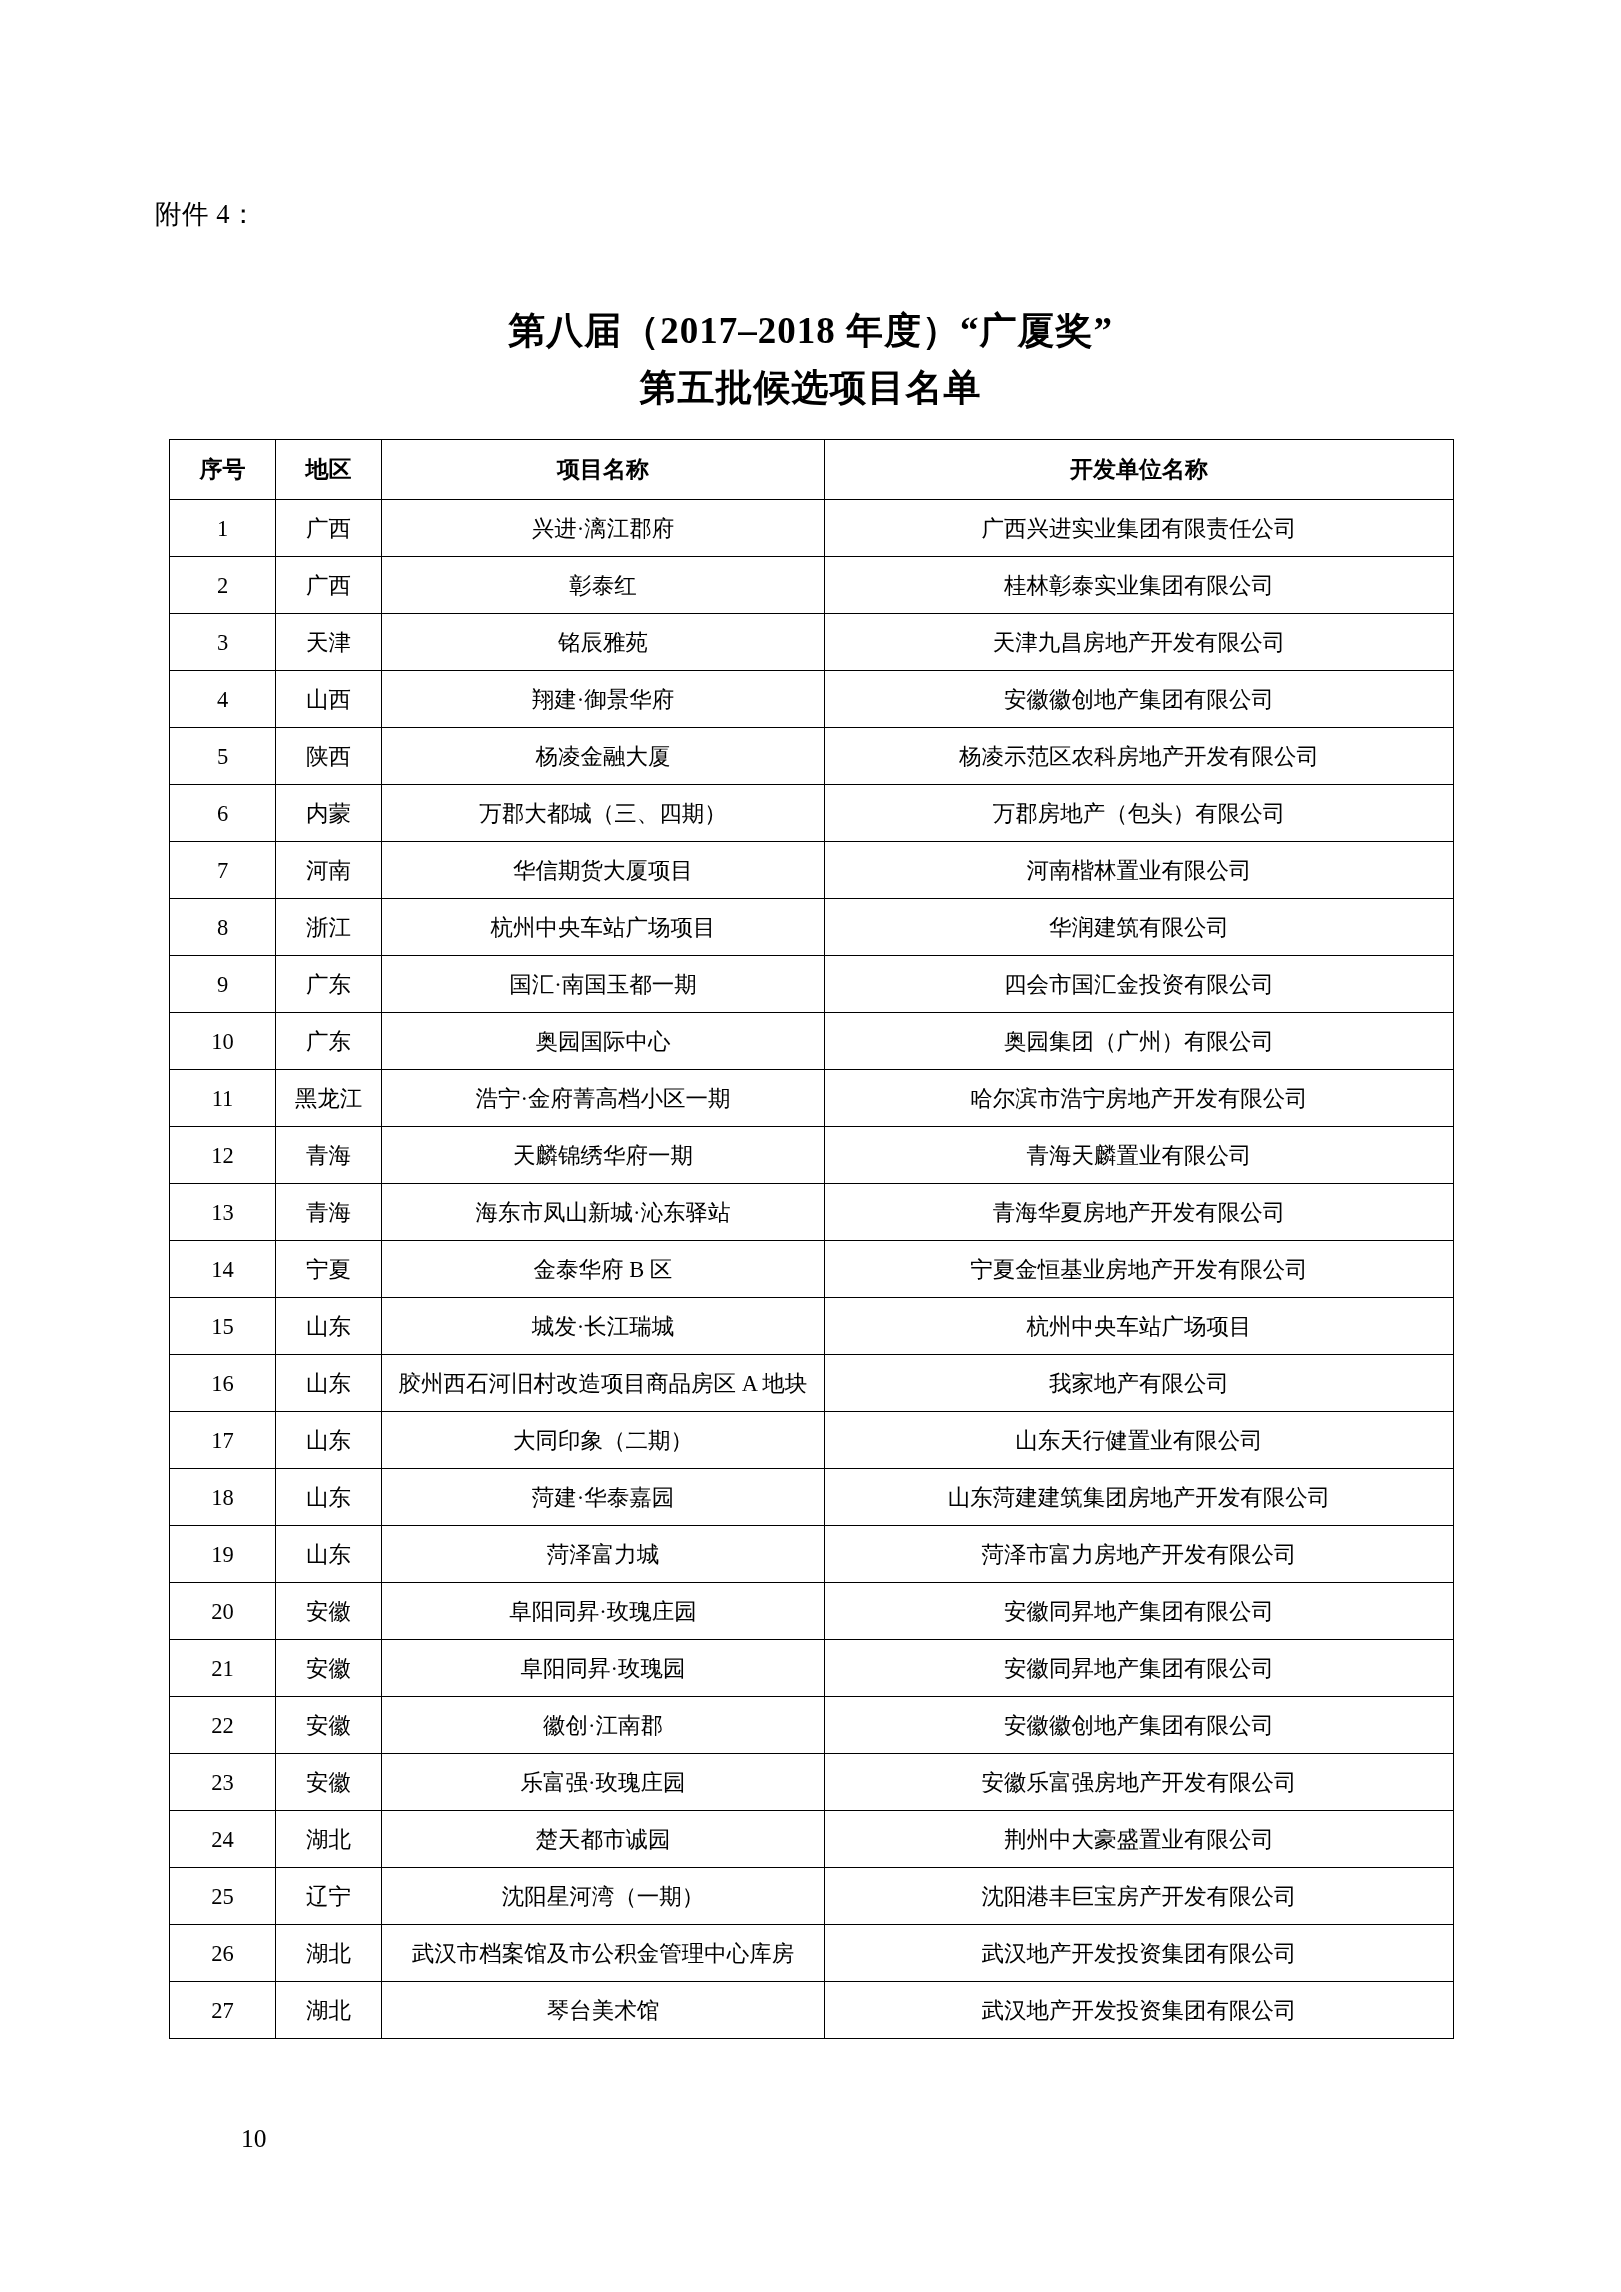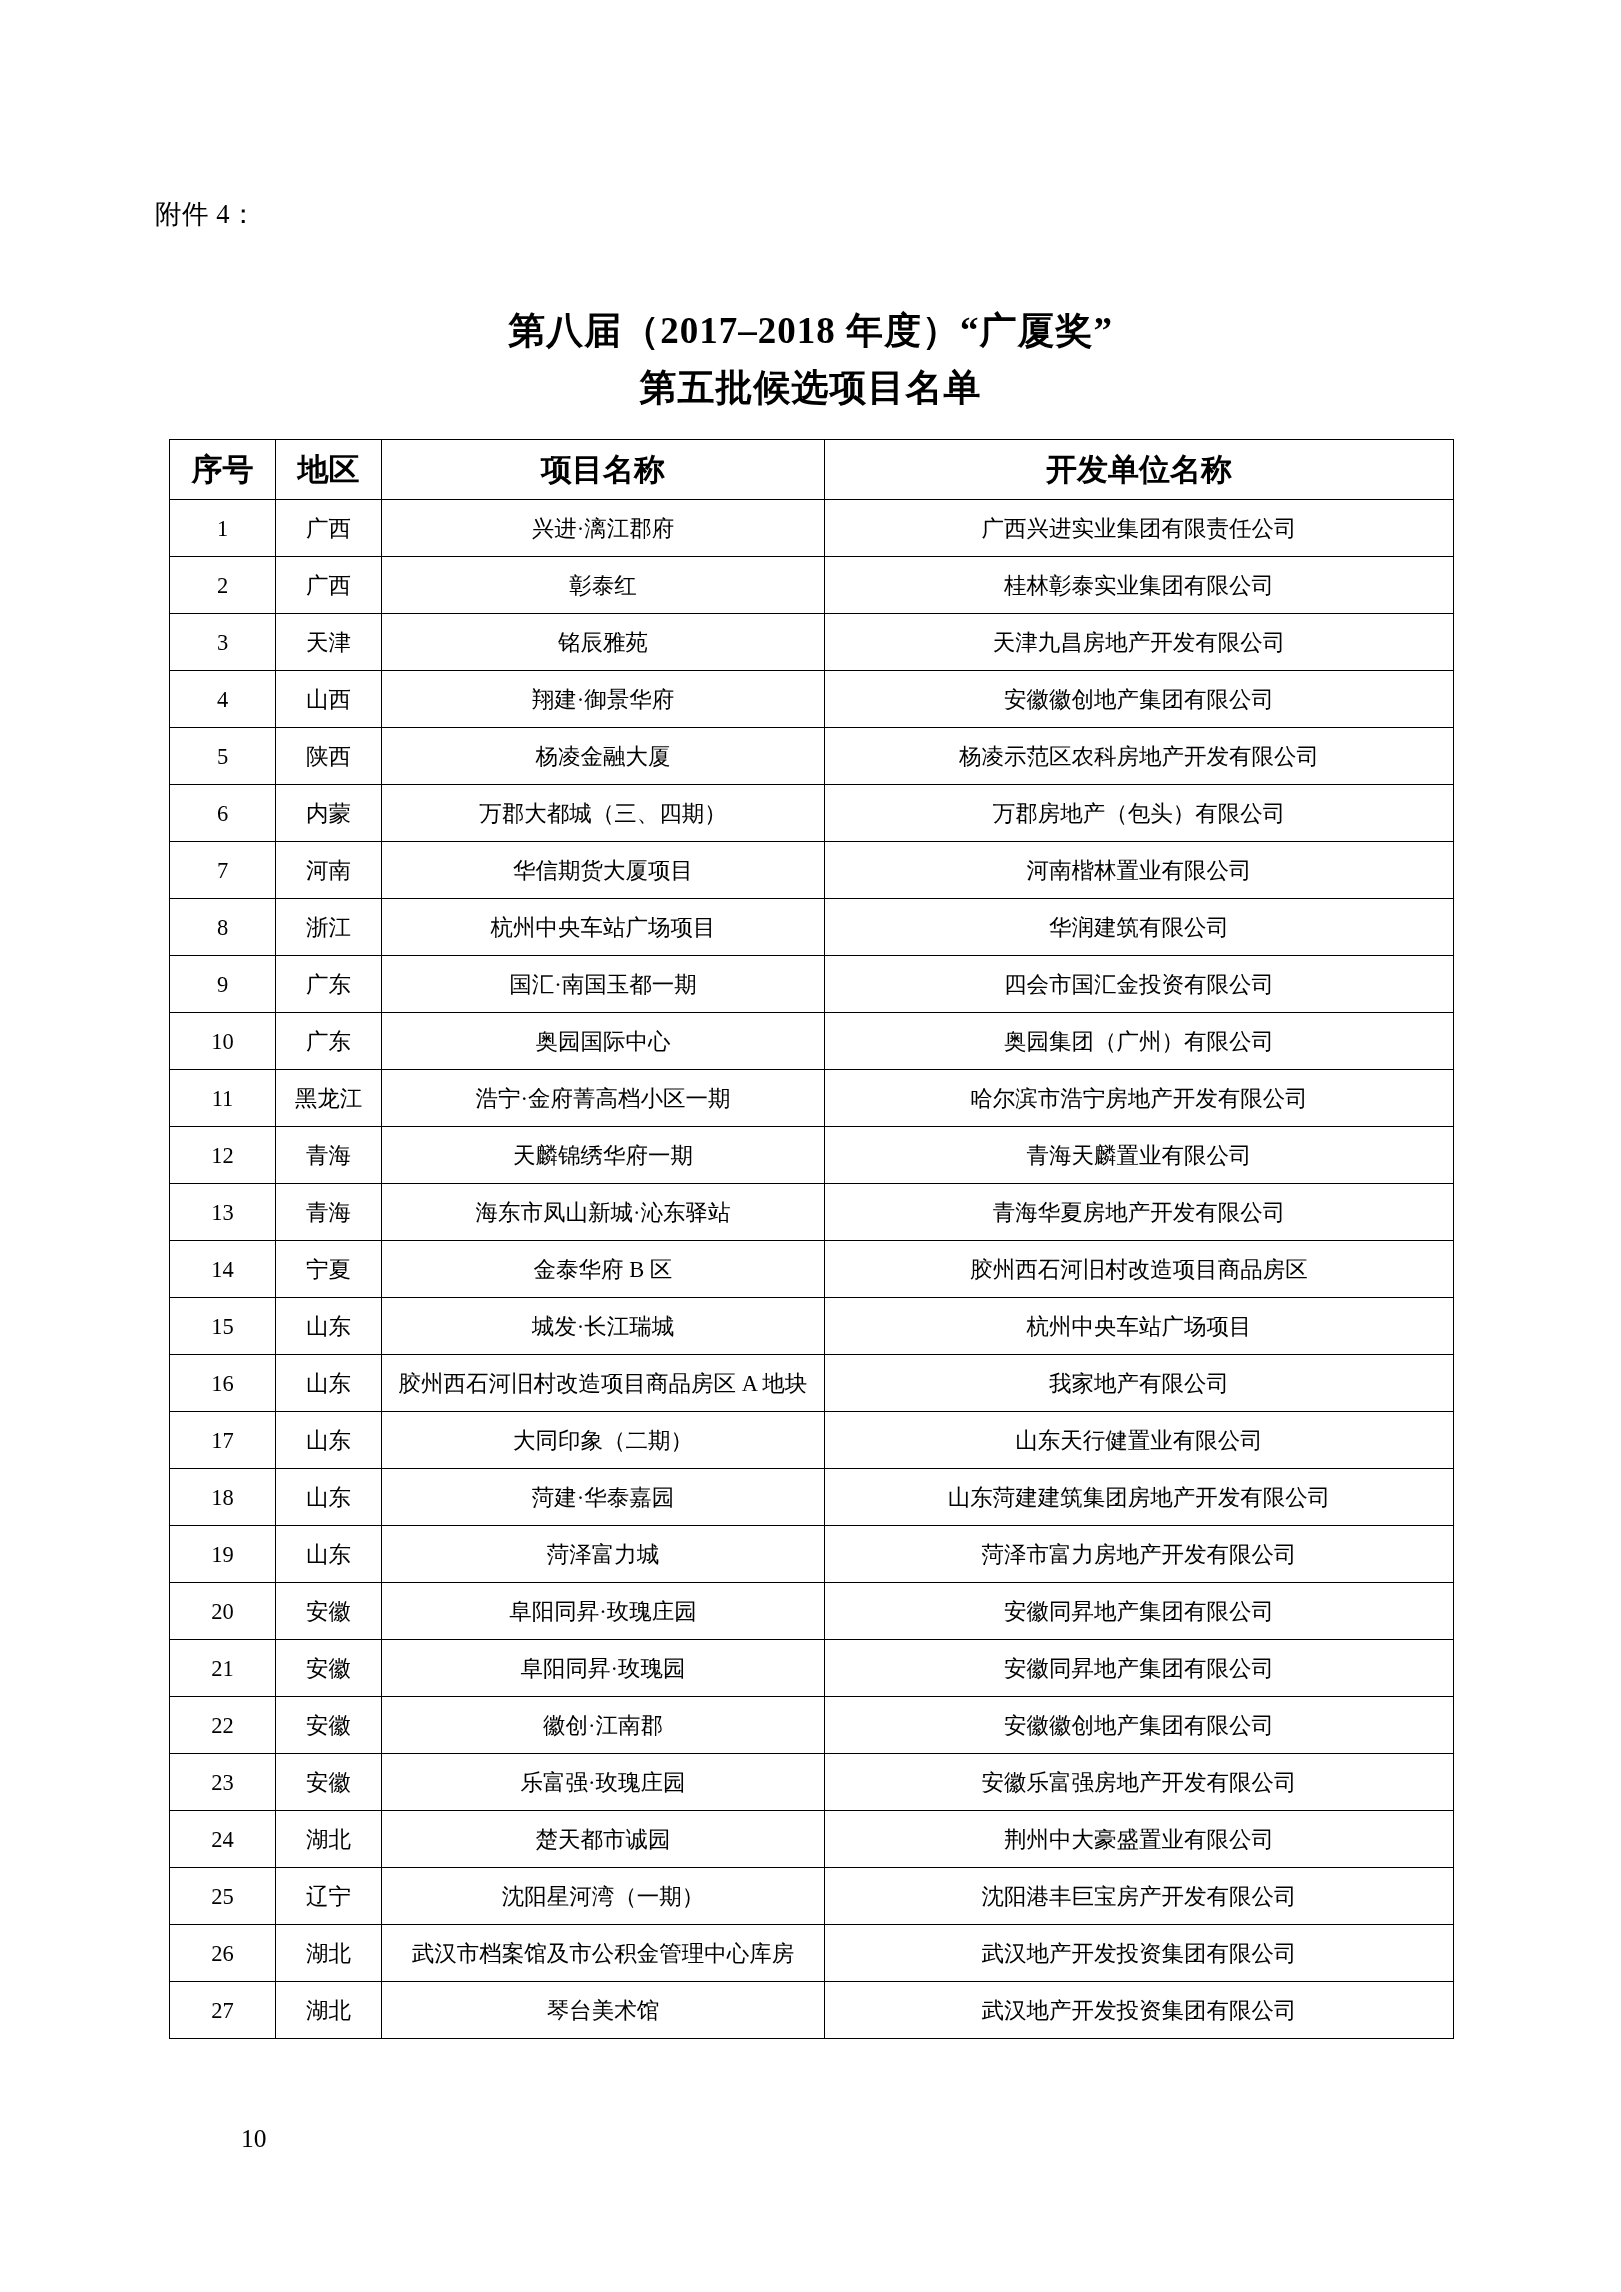--- a/index.html
+++ b/index.html
@@ -55,21 +55,21 @@
     border: 1.5px solid #000000;
     text-align: center;
     vertical-align: middle;
     padding: 0;
     height: 56px;
     font-weight: normal;
     line-height: 1.2;
   }
   table.listing thead th {
     font-weight: bold;
-    font-size: 31px;
+    font-size: 23px;
     height: 59px;
   }
   col.c-idx   { width: 106px; }
   col.c-reg   { width: 106px; }
   col.c-proj  { width: 443px; }
   col.c-dev   { width: 629px; }
 
   td.idx { font-family: "Liberation Serif", serif; font-size: 22.5px; }
 
   .page-number {
@@ -182,21 +182,21 @@
         <tr>
           <td class="idx">13</td>
           <td>青海</td>
           <td>海东市凤山新城·沁东驿站</td>
           <td>青海华夏房地产开发有限公司</td>
         </tr>
         <tr>
           <td class="idx">14</td>
           <td>宁夏</td>
           <td>金泰华府 B 区</td>
-          <td>胶州西石河旧村改造项目商品房区</td>
+          <td>宁夏金恒基业房地产开发有限公司</td>
         </tr>
         <tr>
           <td class="idx">15</td>
           <td>山东</td>
           <td>城发·长江瑞城</td>
           <td>杭州中央车站广场项目</td>
         </tr>
         <tr>
           <td class="idx">16</td>
           <td>山东</td>

